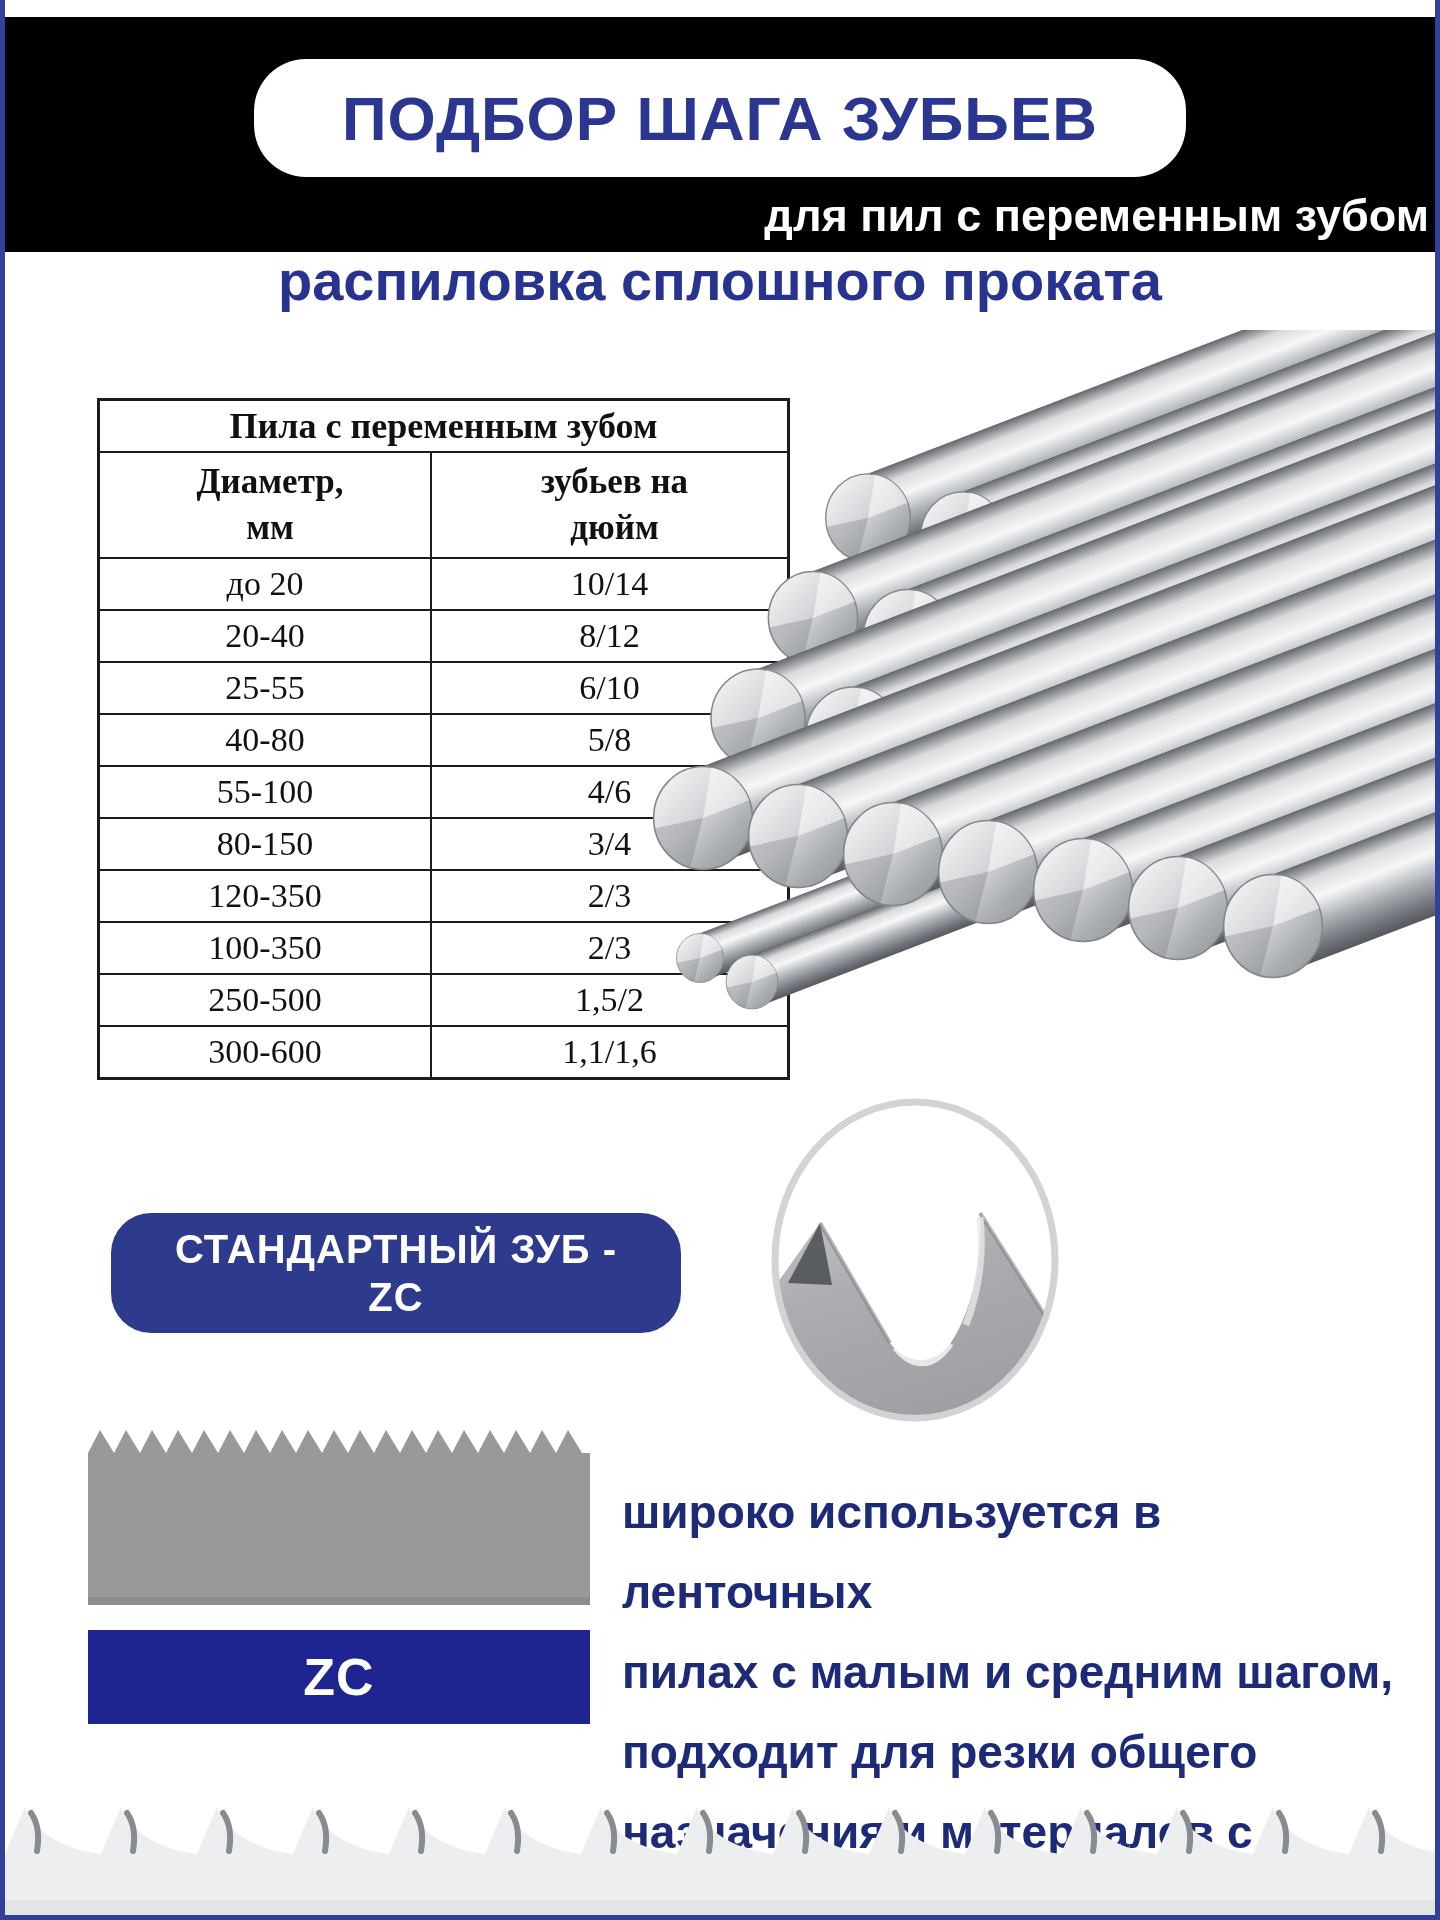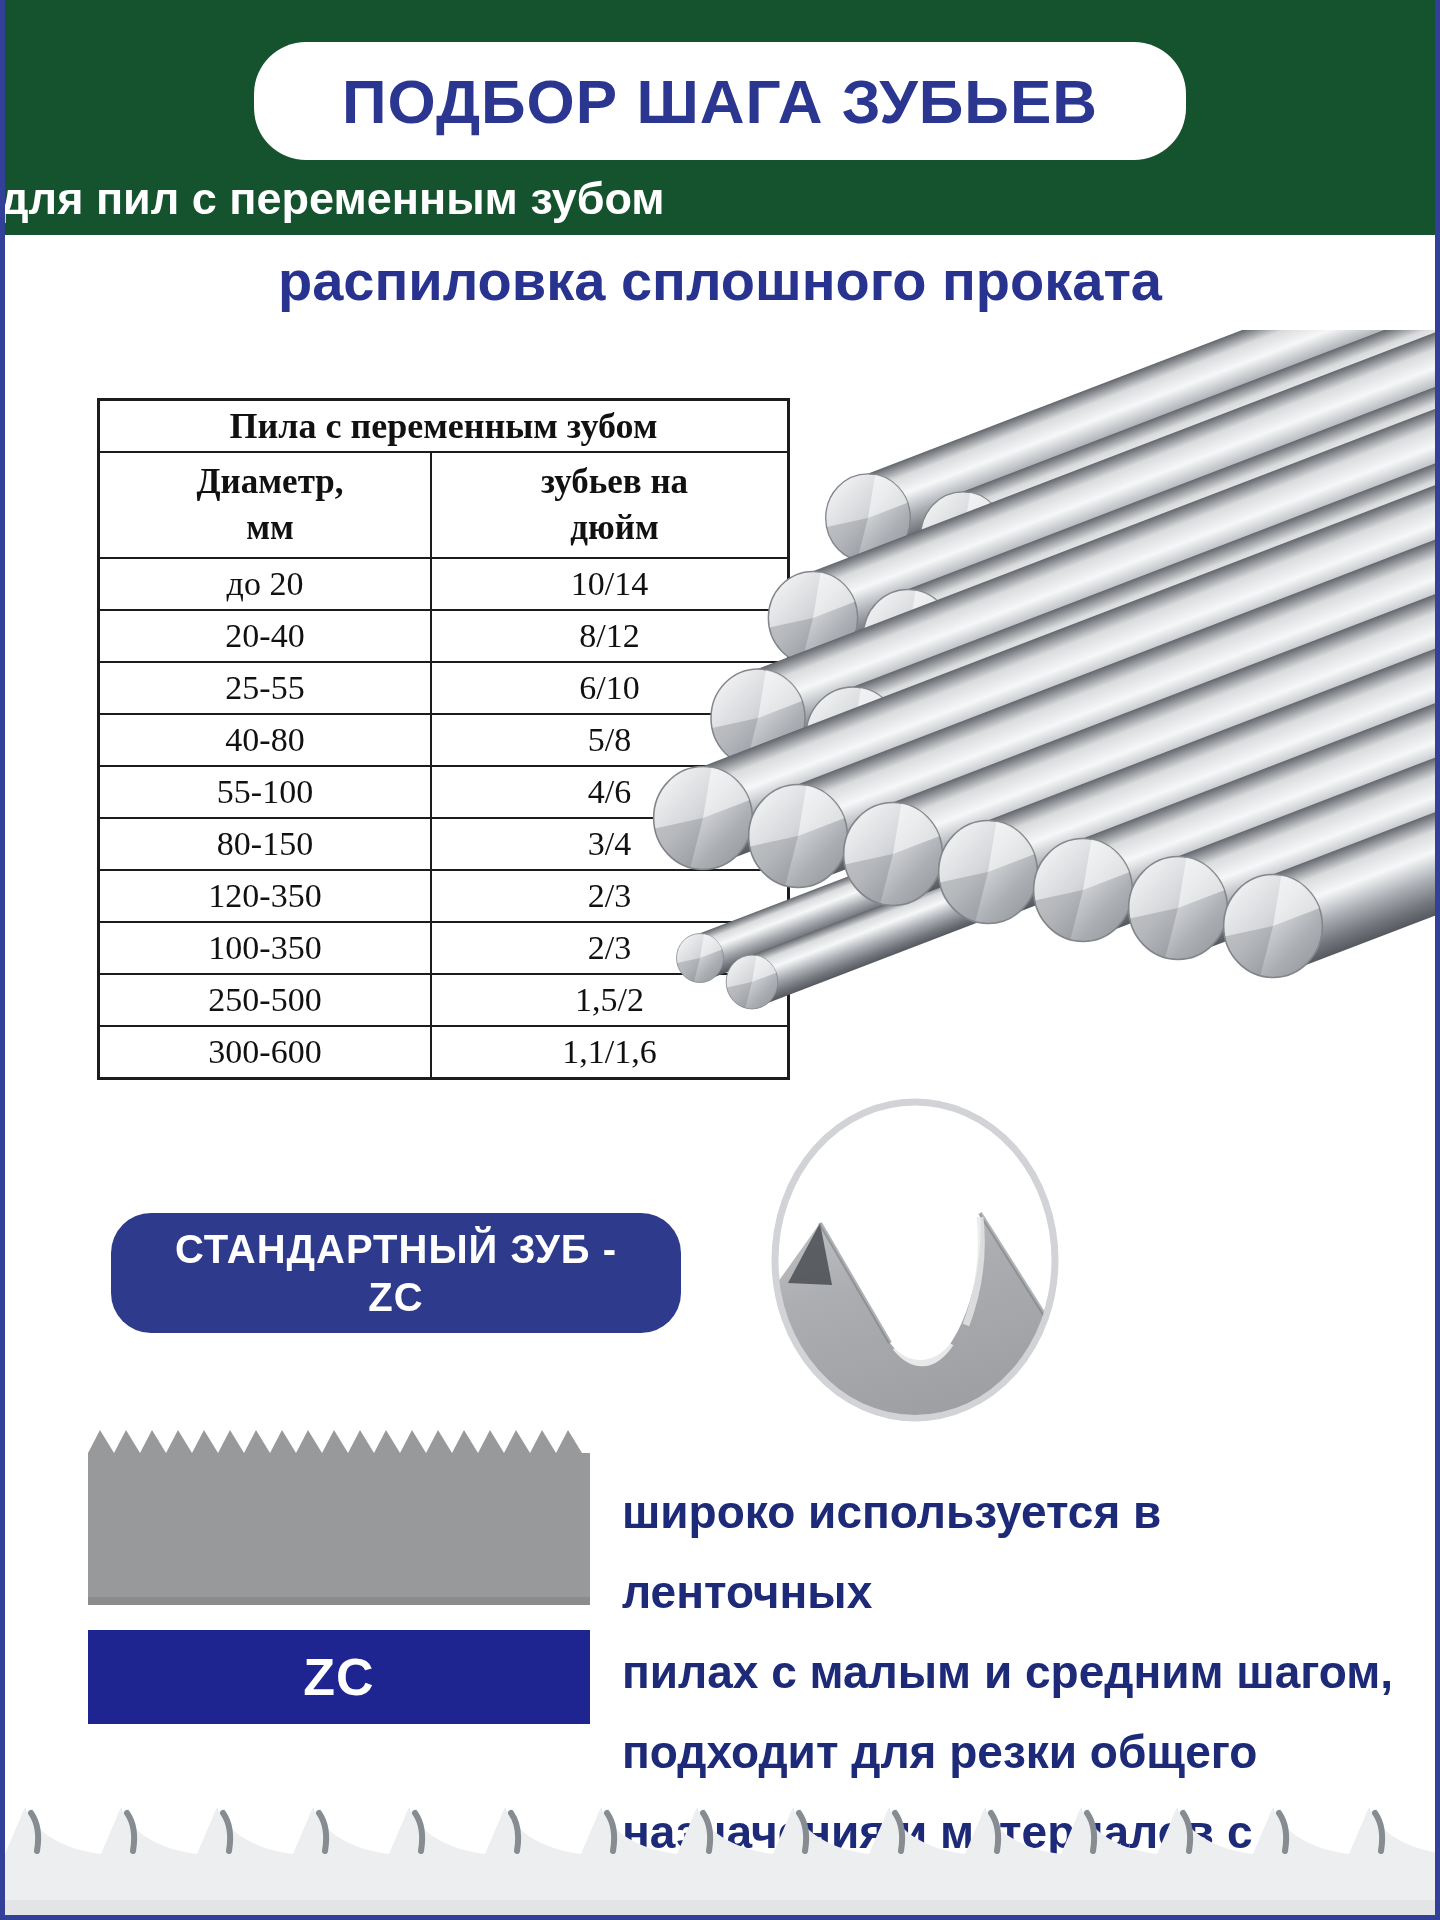--- a/index.html
+++ b/index.html
@@ -7,31 +7,31 @@
     position:relative;width:1440px;height:1920px;overflow:hidden;
     background:#ffffff;font-family:"Liberation Sans",sans-serif;
   }
   
   .frame-left,.frame-right,.frame-bottom{position:absolute;background:#33409a;z-index:40;}
   .frame-left{left:0;top:0;width:5px;height:1920px;}
   .frame-right{right:0;top:0;width:5px;height:1920px;}
   .frame-bottom{left:0;bottom:0;width:1440px;height:5px;}
 
   
-  .header-band{position:absolute;left:0;top:0;width:1440px;height:235px;background:#14532d;}
+  .header-band{position:absolute;left:0;top:17px;width:1440px;height:235px;background:#000000;}
   .header-pill{
     position:absolute;left:254px;top:42px;width:932px;height:118px;background:#ffffff;
     border-radius:52px;display:flex;align-items:center;justify-content:center;
   }
   .header-pill .t{
     font-size:62px;font-weight:bold;color:#2b3690;letter-spacing:1px;white-space:nowrap;
   }
   .header-sub{
     position:absolute;left:0;top:163px;width:1429px;height:72px;line-height:72px;
-    text-align:left;color:#ffffff;font-size:45px;font-weight:bold;
+    text-align:right;color:#ffffff;font-size:45px;font-weight:bold;
   }
   .section-title{
     position:absolute;left:0;top:248px;width:1440px;text-align:center;
     font-size:56px;font-weight:bold;color:#283390;
   }
 
   
   .vtable{
     position:absolute;left:97px;top:398px;width:693px;
     border:3px solid #1c1c1c;background:#fff;

